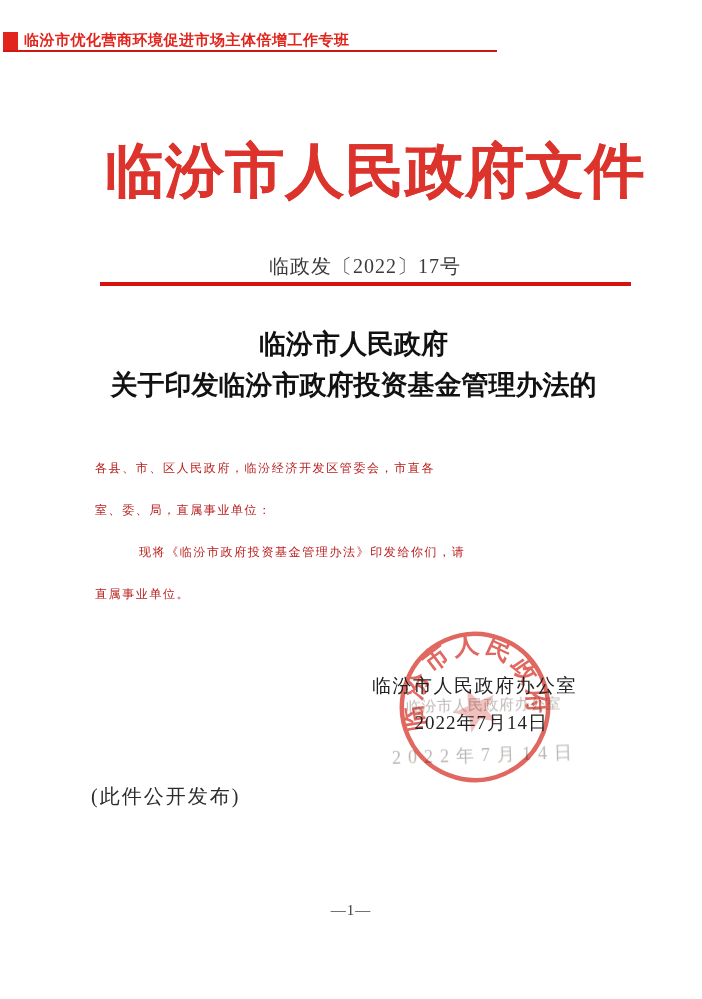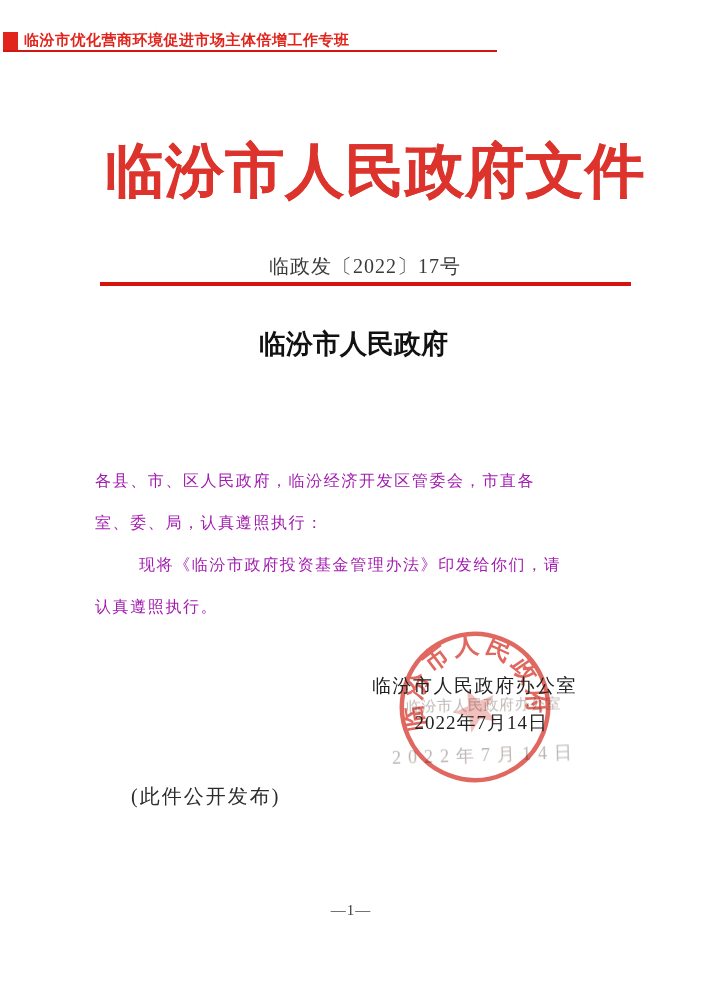--- a/index.html
+++ b/index.html
@@ -58,22 +58,22 @@
   }
   
   .notice-title {
     position: absolute; left: 95px; top: 324px; width: 517px;
     text-align: center;
     font-size: 27px; font-weight: 700; color: #111;
     line-height: 41px; white-space: nowrap;
   }
   
   .body-text {
-    position: absolute; left: 95px; top: 460px; width: 520px;
-    font-size: 16px; color: #a21caf;
+    position: absolute; left: 95px; top: 447px; width: 520px;
+    font-size: 12px; color: #b91c1c;
     line-height: 42px; letter-spacing: 1.6px;
   }
   .body-line { white-space: nowrap; }
   .indent { text-indent: 44px; font-family: Liberation Serif, serif; }
   
   .sig-issuer {
     position: absolute; right: 145px; top: 673px;
     font-size: 19px; color: #222; letter-spacing: 1.5px;
     white-space: nowrap; z-index: 3;
   }
@@ -105,21 +105,20 @@
     width: 206px; height: 206px;
     z-index: 2;
     mix-blend-mode: multiply;
     filter: blur(0.3px);
   }
   
   .publish-note {
     position: absolute; left: 91px; top: 783px;
     font-size: 20px; color: #2c2c2c; letter-spacing: 2px;
     white-space: nowrap;
-    margin-left: 40px;
   }
   .page-number {
     position: absolute; left: 0; top: 902px; width: 702px;
     text-align: center;
     font-size: 15px; color: #3f3f3f; letter-spacing: 1px;
   }
 </style>
 </head>
 <body>
 
@@ -129,27 +128,28 @@
   <div class="masthead-title">临汾市优化营商环境促进市场主体倍增工作专班</div>
   <div class="masthead-rule"></div>
 
   <div class="letterhead">临汾市人民政府文件</div>
 
   <div class="doc-number">临政发〔2022〕17号</div>
   <div class="doc-rule"></div>
 
   <div class="notice-title">
     <div>临汾市人民政府</div>
+    <div>关于印发临汾市政府投资基金管理办法的</div>
   </div>
 
   <div class="body-text">
     <div class="body-line">各县、市、区人民政府，临汾经济开发区管委会，市直各</div>
-    <div class="body-line">室、委、局，认真遵照执行：</div>
+    <div class="body-line">室、委、局，直属事业单位：</div>
     <div class="body-line indent">现将《临汾市政府投资基金管理办法》印发给你们，请</div>
-    <div class="body-line">认真遵照执行。</div>
+    <div class="body-line">直属事业单位。</div>
   </div>
 
   <div class="ghost-issuer">临汾市人民政府办公室</div>
   <div class="ghost-date">2022年7月14日</div>
 
   <svg class="seal" viewBox="0 0 206 206">
     <g transform="rotate(-24,103,103)" opacity="0.82">
       <circle cx="103" cy="103" r="73" fill="none" stroke="#d9473d" stroke-width="4.5"></circle>
       <defs>
         <path id="sealArcPath" d="M 103,103 m -54,0 a 54,54 0 1,1 108,0 a 54,54 0 1,1 -108,0"></path>

